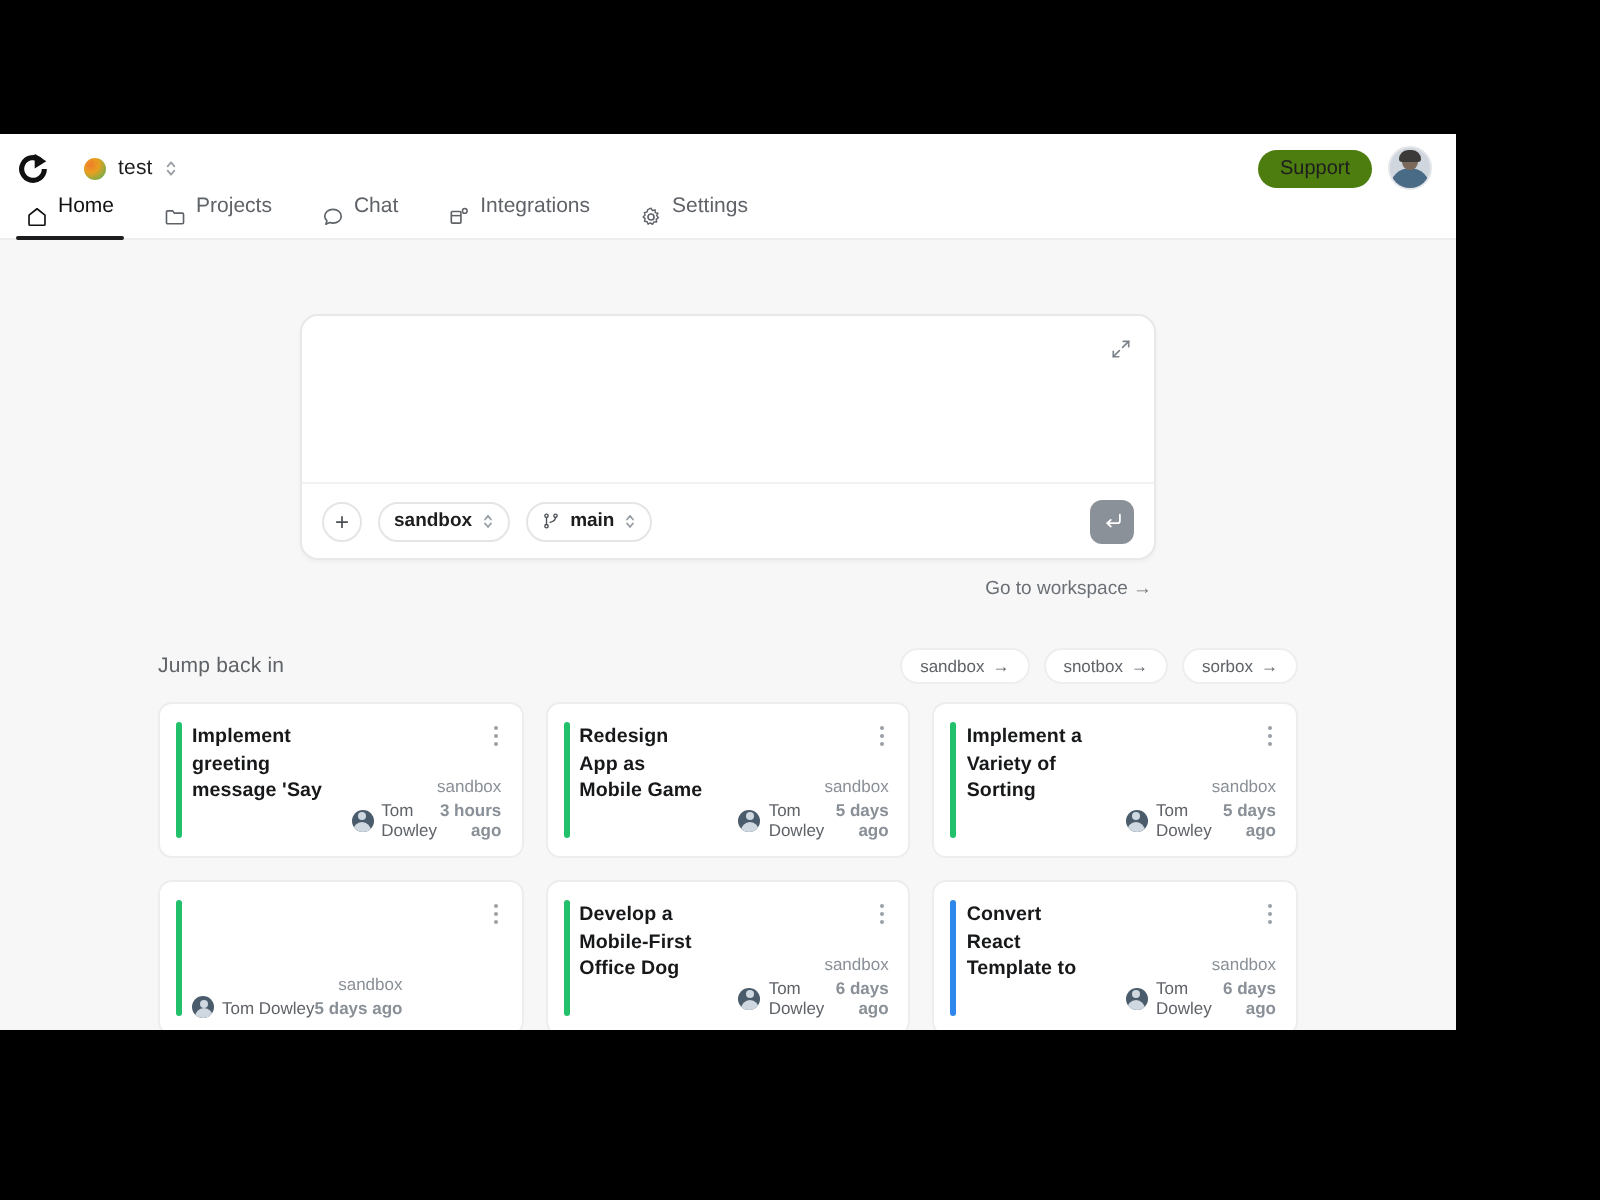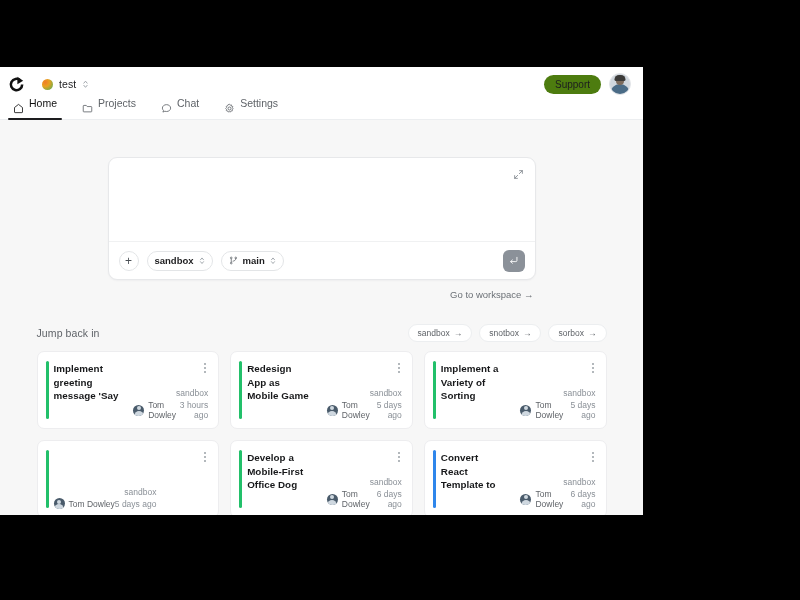--- a/index.html
+++ b/index.html
@@ -28,21 +28,21 @@
   .letterbox-bottom {
     position: absolute; top: 515px; left: 0;
     width: 800px; height: 85px;
     background: #000000;
   }
 
   
   .app-window {
     position: absolute;
     top: 67px; left: 0;
-    width: 643px; height: 448px;
+    width: 728px; height: 448px;
     background: #f7f7f7;
     overflow: hidden;
   }
 
   
   .topbar {
     position: relative;
     height: 53px;
     background: #ffffff;
     border-bottom: 1px solid #eceef0;
@@ -436,20 +436,21 @@
     gap: 2px;
   }
 
   .card-project {
     font-size: 8.5px;
     color: #8a9097;
   }
   .card-time {
     font-size: 8.5px;
     color: #8a9097;
+    font-weight: bold;
   }
 </style>
 </head>
 <body>
 
 <div id="screen">
 
   <div class="letterbox-top"></div>
   <div class="letterbox-bottom"></div>
 
@@ -510,20 +511,30 @@
 
         <div class="navtab">
           <span class="ic">
             <svg width="11" height="11" viewBox="0 0 16 16" fill="none">
               <path d="M8 2.4 C11.4 2.4 14 4.6 14 7.4 C14 10.2 11.4 12.4 8 12.4 C7.1 12.4 6.3 12.3 5.6 12 L2.8 13.2 L3.6 10.8 C2.6 9.9 2 8.7 2 7.4 C2 4.6 4.6 2.4 8 2.4 Z" stroke="currentColor" stroke-width="1.2" stroke-linejoin="round"></path>
             </svg>
           </span>
           <span>Chat</span>
         </div>
 
+        <div class="navtab">
+          <span class="ic">
+            <svg width="11" height="11" viewBox="0 0 16 16" fill="none">
+              <rect x="2.4" y="4" width="7" height="8.4" rx="0.8" stroke="currentColor" stroke-width="1.2"></rect>
+              <path d="M2.4 7 H9.4" stroke="currentColor" stroke-width="1.1"></path>
+              <circle cx="12.2" cy="3.6" r="1.7" stroke="currentColor" stroke-width="1.1"></circle>
+            </svg>
+          </span>
+          <span>Integrations</span>
+        </div>
 
         <div class="navtab">
           <span class="ic">
             <svg width="11" height="11" viewBox="0 0 16 16" fill="none">
               <circle cx="8" cy="8" r="2.2" stroke="currentColor" stroke-width="1.2"></circle>
               <path d="M8 1.6 L9.1 3.3 L11 2.8 L11.1 4.8 L13 5.3 L12.1 7 L13.4 8.5 L11.8 9.7 L12.1 11.6 L10.1 11.6 L9.1 13.3 L7.5 12.3 L5.9 13.2 L5.2 11.4 L3.3 11.1 L3.7 9.2 L2.3 8 L3.7 6.6 L3.2 4.8 L5.1 4.4 L5.7 2.6 Z" stroke="currentColor" stroke-width="1.05" stroke-linejoin="round"></path>
             </svg>
           </span>
           <span>Settings</span>
         </div>

